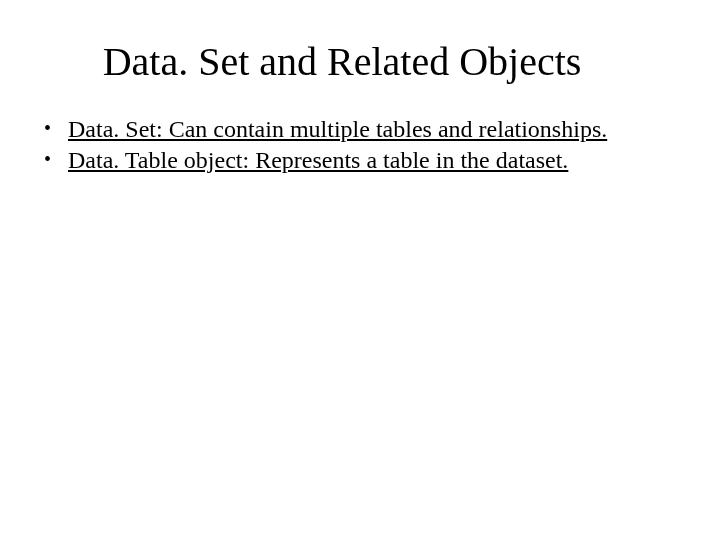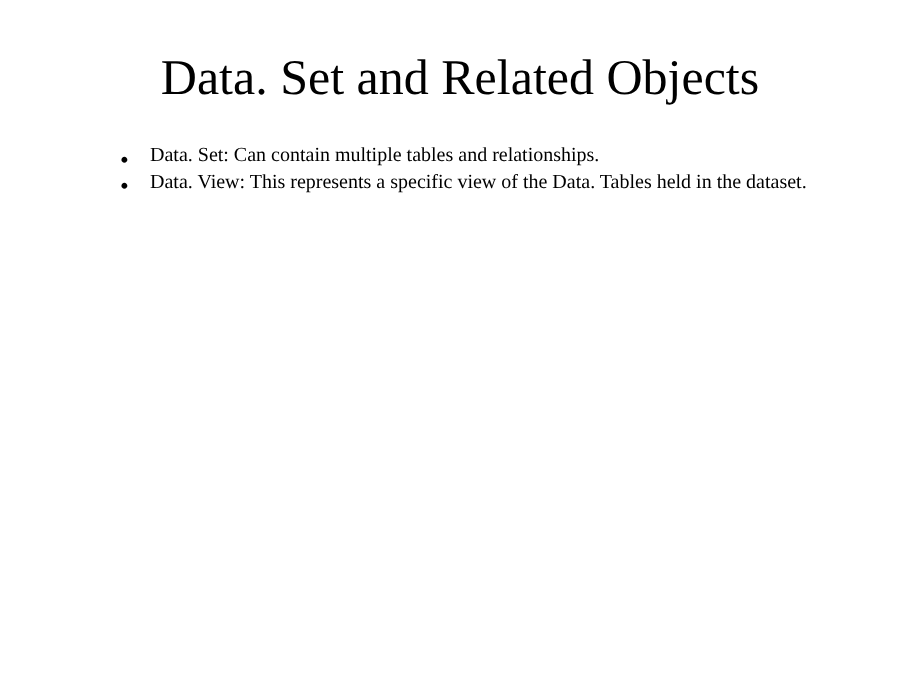--- a/index.html
+++ b/index.html
@@ -8,51 +8,52 @@
     width: 720px;
     height: 540px;
     background: #ffffff;
     font-family: "Times New Roman", Times, serif;
     color: #000000;
   }
   .slide {
     box-sizing: border-box;
     width: 720px;
     height: 516px;
-    padding: 28px 60px 40px 76px;
+    padding: 28px 60px 40px 24px;
   }
   .title {
     font-size: 40px;
     text-align: center;
     margin: 10px 0 30px 0;
     font-weight: normal;
   }
   ul.bullets {
     list-style: none;
     padding: 0;
     margin: 0 10px 0 20px;
   }
   ul.bullets li {
     position: relative;
-    font-size: 16px;
+    font-size: 24px;
     line-height: 1.2;
     padding-left: 24px;
     margin-bottom: 2px;
+    text-decoration: underline;
   }
   ul.bullets li::before {
     content: "•";
     position: absolute;
     left: 0;
     top: 0;
     font-size: 20px;
     line-height: 1.3;
   }
 </style>
 </head>
 <body>
 
 <div class="slide">
   <h1 class="title">Data. Set and Related Objects</h1>
   <ul class="bullets">
     <li>Data. Set: Can contain multiple tables and relationships.</li>
-    <li>Data. View: This represents a specific view of the Data. Tables held in the dataset.</li>
+    <li>Data. Table object: Represents a table in the dataset.</li>
   </ul>
 </div>
 
 </body></html>

